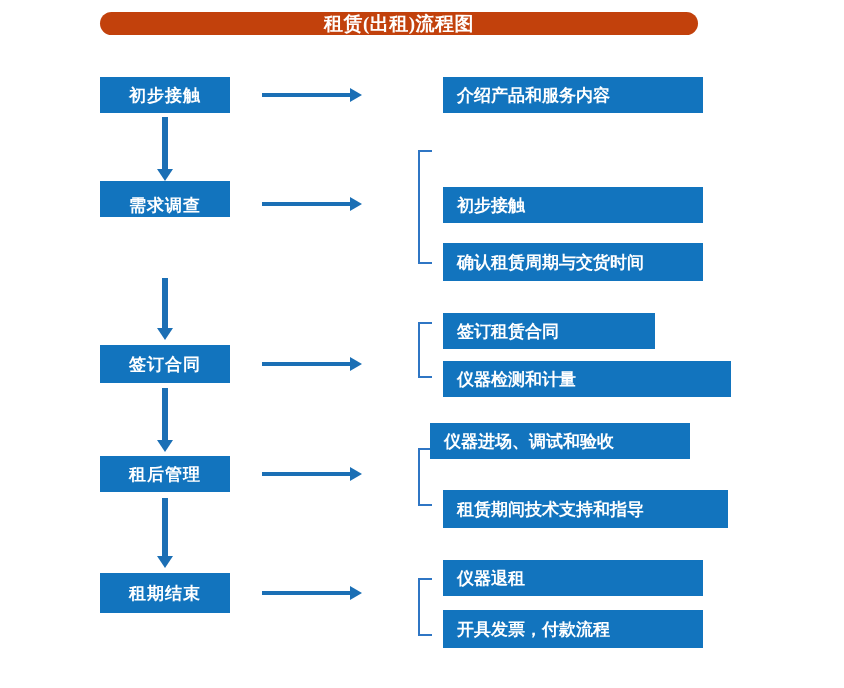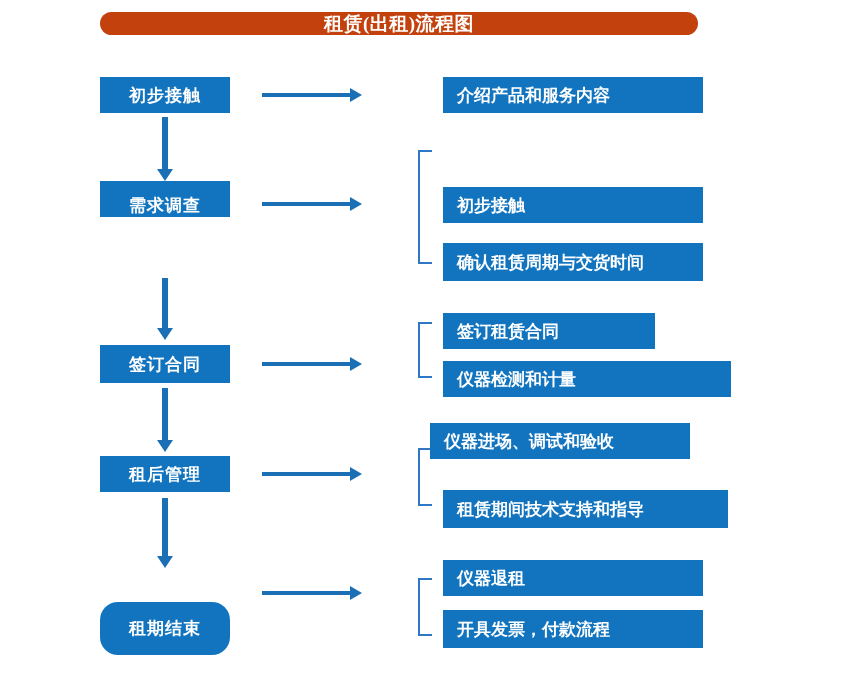--- a/index.html
+++ b/index.html
@@ -145,21 +145,21 @@
   </div>
 
   <div class="box stage-box" style="left:100px; top:345px; width:130px; height:38px;">
     <span class="box-text">签订合同</span>
   </div>
 
   <div class="box stage-box" style="left:100px; top:456px; width:130px; height:36px;">
     <span class="box-text">租后管理</span>
   </div>
 
-  <div class="box stage-box" style="left:100px; top:602px; width:130px; height:53px;border-radius:18px;">
+  <div class="box stage-box" style="left:100px; top:573px; width:130px; height:40px;">
     <span class="box-text">租期结束</span>
   </div>
 
   <div class="v-arrow" style="left:157px; top:117px; height:64px;">
     <div class="shaft" style="height:52px;"></div>
     <div class="head" style="top:52px;"></div>
   </div>
 
   <div class="v-arrow" style="left:157px; top:278px; height:62px;">
     <div class="shaft" style="height:50px;"></div>

